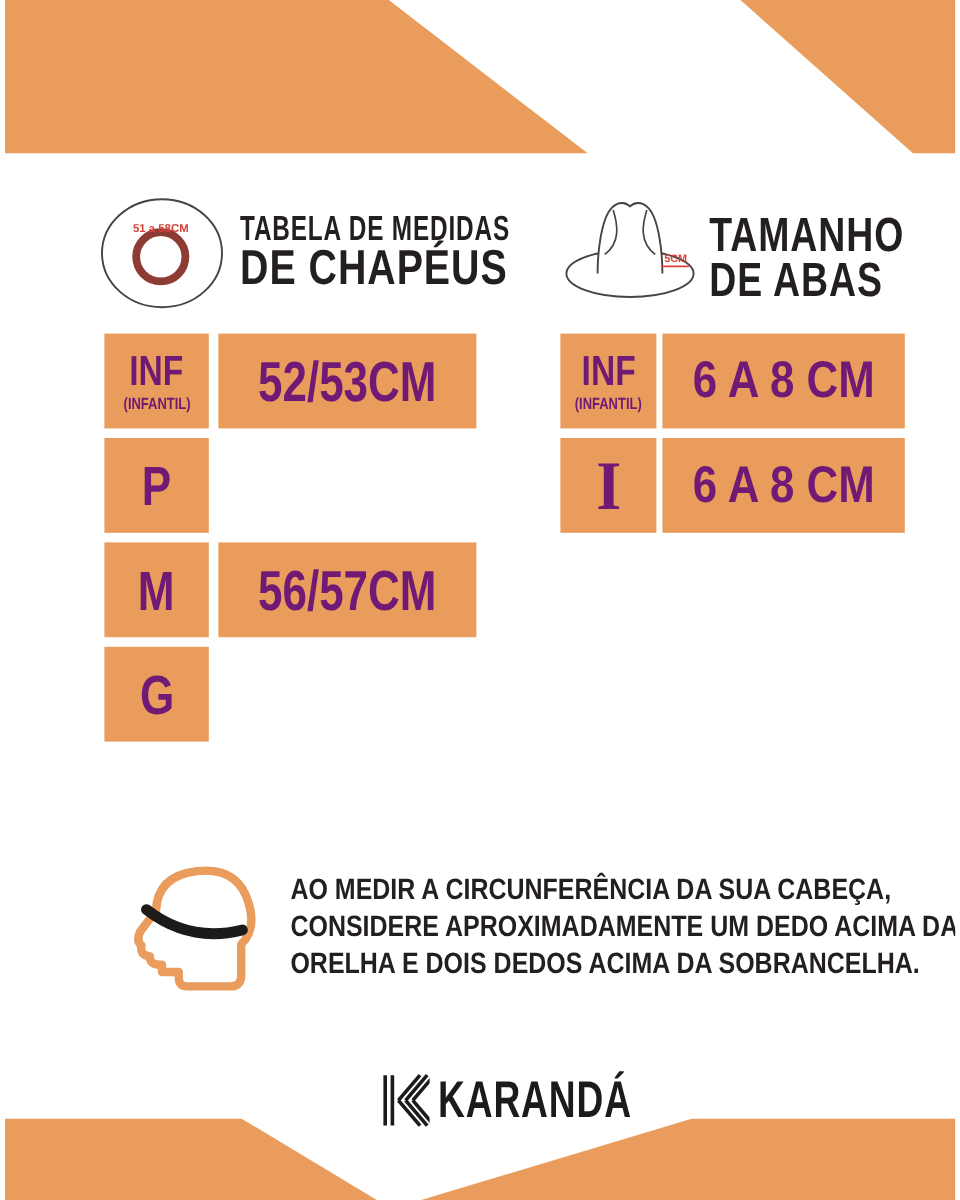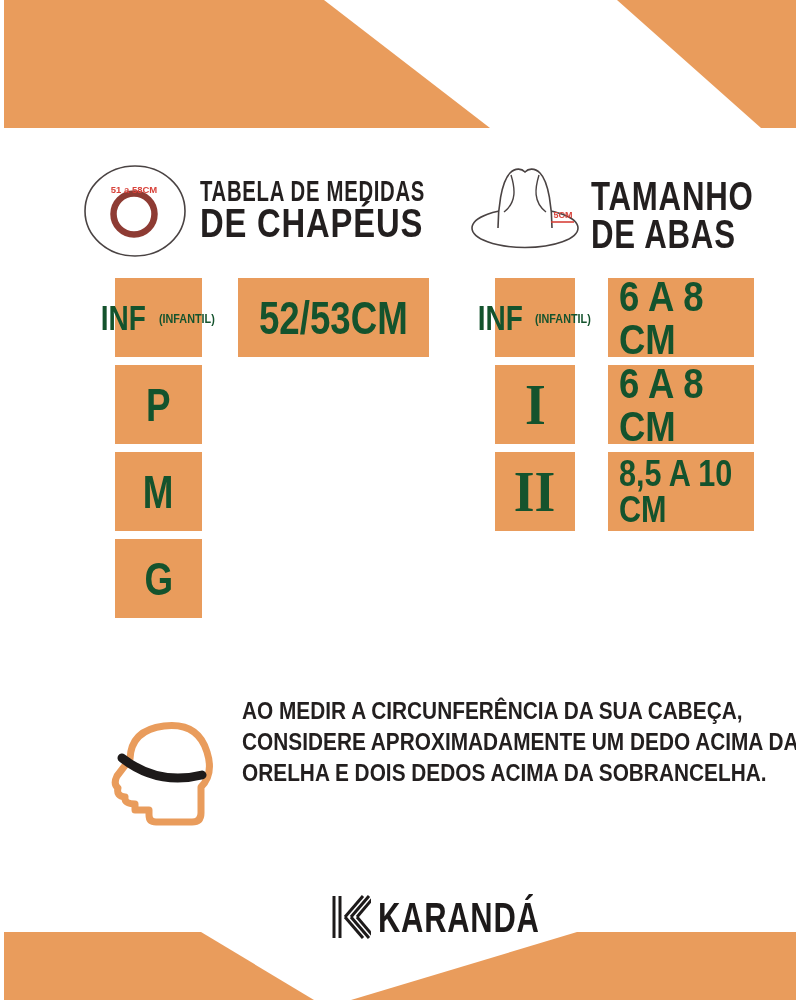--- a/index.html
+++ b/index.html
@@ -14,21 +14,21 @@
   .title-line{position:absolute;font-weight:bold;color:#231F1F;line-height:1;letter-spacing:1px;}
   .sqz70{transform:scaleX(.70);transform-origin:left center;}
   .sqz78{transform:scaleX(.78);transform-origin:left center;}
   .sqz80{transform:scaleX(.80);transform-origin:left center;}
   .sqz85c{transform:scaleX(.85);transform-origin:center center;}
   .sqz80c{transform:scaleX(.80);transform-origin:center center;}
   .sqz78c{transform:scaleX(.78);transform-origin:center center;}
   
   .size-table{position:absolute;display:flex;flex-direction:column;gap:8px;}
   .t-row{display:flex;height:79px;}
-  .cell{background:#E99C5C;display:flex;align-items:center;justify-content:center;color:#14532d;margin-left:28px;}
+  .cell{background:#E99C5C;display:flex;flex-direction:column;align-items:center;justify-content:center;color:#701a75;}
   .lbl-cell{flex:0 0 auto;}
   .val-cell{flex:1 1 auto;align-items:center;}
   .left-table .lbl-cell{width:87px;margin-right:8px;}
   .right-table .lbl-cell{width:80px;margin-right:5px;}
   .lbl-txt{font-weight:bold;font-size:46px;line-height:1;}
   .lbl-txt-inf{font-weight:bold;font-size:35px;line-height:1;}
   .lbl-sub{font-weight:bold;font-size:13.5px;line-height:1;margin-top:3px;}
   .roman{font-family:"Liberation Serif",serif;font-weight:bold;font-size:58px;line-height:1;transform:scaleX(.92);transform-origin:center;}
   .val-txt{font-weight:bold;font-size:47px;line-height:1;}
   .val-txt-lg{font-weight:bold;font-size:43px;line-height:1;}
@@ -86,20 +86,23 @@
     </div>
     <div class="t-row">
       <div class="cell lbl-cell">
         <span class="lbl-txt sqz80c">P</span>
       </div>
     </div>
     <div class="t-row">
       <div class="cell lbl-cell">
         <span class="lbl-txt sqz80c">M</span>
       </div>
+      <div class="cell val-cell">
+        <span class="val-txt sqz78c">56/57CM</span>
+      </div>
     </div>
     <div class="t-row">
       <div class="cell lbl-cell">
         <span class="lbl-txt sqz80c">G</span>
       </div>
     </div>
   </div>
 
   <div class="size-table right-table" style="left:463px;top:278px;width:287px">
     <div class="t-row">
@@ -112,41 +115,33 @@
       </div>
     </div>
     <div class="t-row">
       <div class="cell lbl-cell">
         <span class="roman">I</span>
       </div>
       <div class="cell val-cell">
         <span class="val-txt-lg sqz85c">6 A 8 CM</span>
       </div>
     </div>
-    <div class="t-row">
-      <div class="cell lbl-cell">
-        <span class="roman">II</span>
-      </div>
-      <div class="cell val-cell">
-        <span class="val-txt-sm sqz85c">8,5 A 10 CM</span>
-      </div>
-    </div>
   </div>
 
   <svg class="abs" style="left:106px;top:718px" width="110" height="108" viewBox="0 0 110 108">
     <path d="M25,92 L25,86 Q14,86 15,79 Q6,78 8,70 Q3,66 7,58 L20,41 Q21,12 54,8 Q88,4 97,34 Q104,56 91,69 L91,95 Q91,104 82,104 L46,104 Q39,104 39,97 L39,92 Z" fill="none" stroke="#E99C5C" stroke-width="7" stroke-linejoin="round"></path>
     <path d="M12,40 Q48,68 92,57" fill="none" stroke="#1D1A1A" stroke-width="9" stroke-linecap="round"></path>
   </svg>
-  <div class="abs" style="left:199px;top:695px;width:520px;text-align:right">
+  <div class="abs" style="left:199px;top:726px;width:520px;text-align:right">
     <div class="note-line sqz85c">AO MEDIR A CIRCUNFERÊNCIA DA SUA CABEÇA,</div>
     <div class="note-line sqz85c">CONSIDERE APROXIMADAMENTE UM DEDO ACIMA DA</div>
     <div class="note-line sqz85c">ORELHA E DOIS DEDOS ACIMA DA SOBRANCELHA.</div>
   </div>
 
-  <div class="brand-wrap" style="left:327px;top:894px">
+  <div class="brand-wrap" style="left:314px;top:894px">
     <svg width="40" height="46" viewBox="0 0 40 46">
       <defs>
           <clipPath id="kclip">
             <rect x="0" y="0" width="40" height="46"></rect>
           </clipPath>
         </defs>
       <g clip-path="url(#kclip)" stroke="#1D1A1A" stroke-width="3" fill="none">
         <line x1="3" y1="2" x2="3" y2="44"></line>
         <line x1="9" y1="2" x2="9" y2="44"></line>
         <line x1="14" y1="23" x2="32" y2="2"></line>

